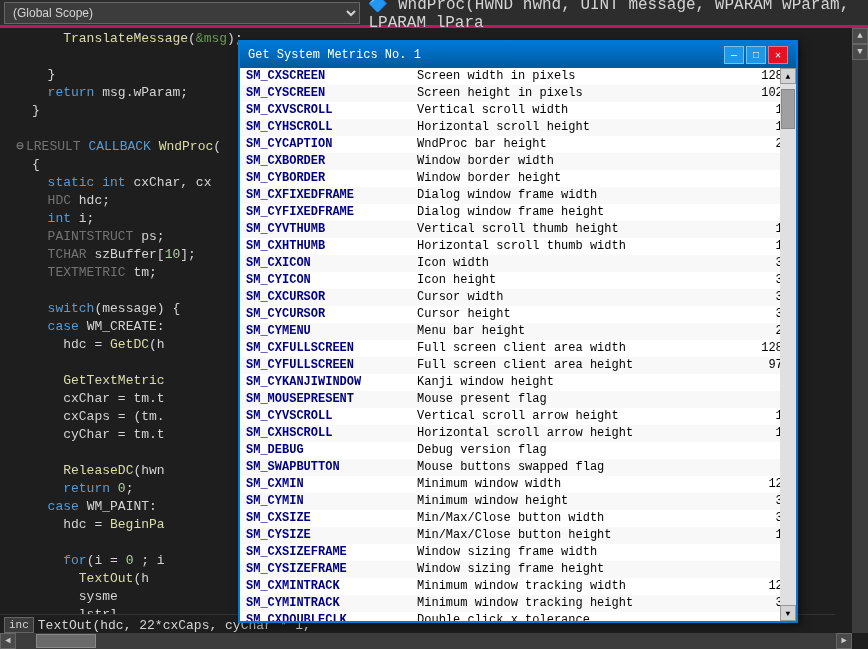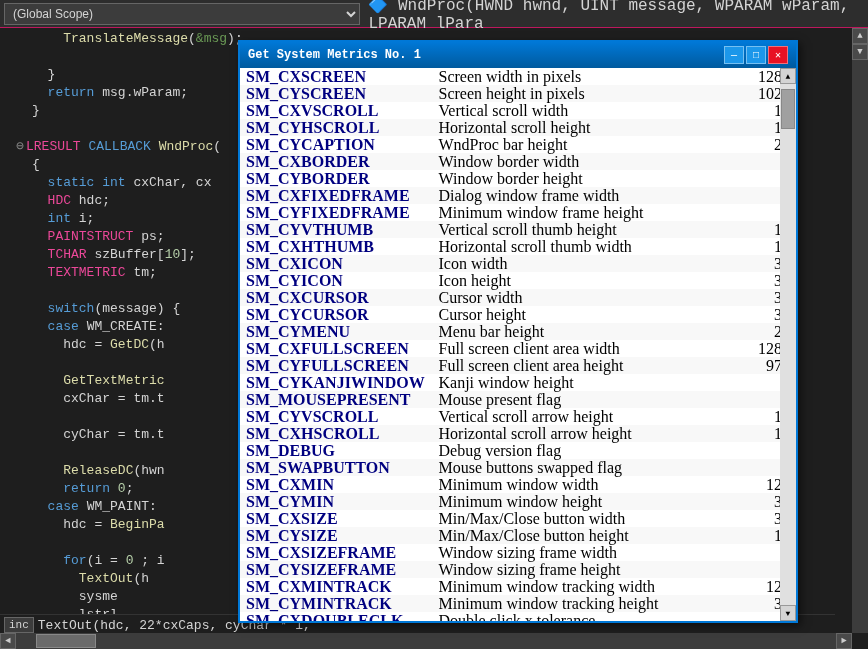--- a/index.html
+++ b/index.html
@@ -12,21 +12,21 @@
       height: 649px;
       position: relative;
     }
 
     
     #toolbar {
       background: #2d2d2d;
       height: 28px;
       display: flex;
       align-items: center;
-      border-bottom: 1px solid #be185d;
+      border-bottom: 3px solid #be185d;
     }
     #scope-dropdown {
       background: #3c3c3c;
       color: #d4d4d4;
       border: 1px solid #666;
       height: 22px;
       width: 430px;
       margin-left: 4px;
       font-size: 12px;
       padding: 0 4px;
@@ -63,21 +63,21 @@
       flex-shrink: 0;
     }
     .code-content {
       white-space: pre;
       color: #d4d4d4;
     }
     .kw { color: #569cd6; }
     .fn { color: #dcdcaa; }
     .cm { color: #6a9955; }
     .num { color: #b5cea8; }
-    .type { color: #ec4899; }
+    .type { color: #737373; }
 
     
     #dialog {
       position: absolute;
       top: 40px;
       left: 238px;
       width: 560px;
       background: #f0f0f0;
       border: 2px solid #0078d7;
       box-shadow: 3px 3px 8px rgba(0,0,0,0.5);
@@ -87,21 +87,21 @@
       background: linear-gradient(to bottom, #0078d7, #005a9e);
       color: white;
       padding: 4px 8px;
       display: flex;
       align-items: center;
       justify-content: space-between;
       height: 26px;
       font-size: 12px;
     }
     #dialog-title-text {
-      font-weight: bold;
+      font-weight: normal;
     }
     #dialog-controls {
       display: flex;
       gap: 2px;
     }
     .win-btn {
       width: 20px;
       height: 18px;
       border: 1px solid rgba(255,255,255,0.4);
       display: flex;
@@ -118,22 +118,22 @@
     
     #dialog-content {
       background: white;
       overflow: hidden;
       height: 553px;
       position: relative;
     }
     #dialog-table {
       width: 100%;
       border-collapse: collapse;
-      font-size: 16px;
-      font-family: Liberation Serif, serif;
+      font-size: 12px;
+      font-family: Liberation Mono, monospace;
     }
     #dialog-table tr {
       height: 17px;
     }
     #dialog-table tr:nth-child(even) {
       background: #f8f8f8;
     }
     #dialog-table tr:nth-child(odd) {
       background: #ffffff;
     }
@@ -307,20 +307,21 @@
     <div class="code-line">
       <span class="line-num"></span>
       <span class="code-content">    <span class="fn">GetTextMetric</span></span>
     </div>
     <div class="code-line">
       <span class="line-num"></span>
       <span class="code-content">    cxChar = tm.t</span>
     </div>
     <div class="code-line">
       <span class="line-num"></span>
+      <span class="code-content">    cxCaps = (tm.</span>
     </div>
     <div class="code-line">
       <span class="line-num"></span>
       <span class="code-content">    cyChar = tm.t</span>
     </div>
     <div class="code-line">
       <span class="line-num"></span>
       <span class="code-content"></span>
     </div>
     <div class="code-line">
@@ -430,21 +431,21 @@
     <td class="col-desc">Window border height</td>
     <td class="col-val">1</td>
   </tr>
           <tr>
     <td class="col-name">SM_CXFIXEDFRAME</td>
     <td class="col-desc">Dialog window frame width</td>
     <td class="col-val">3</td>
   </tr>
           <tr>
     <td class="col-name">SM_CYFIXEDFRAME</td>
-    <td class="col-desc">Minimum window frame height</td>
+    <td class="col-desc">Dialog window frame height</td>
     <td class="col-val">3</td>
   </tr>
           <tr>
     <td class="col-name">SM_CYVTHUMB</td>
     <td class="col-desc">Vertical scroll thumb height</td>
     <td class="col-val">17</td>
   </tr>
           <tr>
     <td class="col-name">SM_CXHTHUMB</td>
     <td class="col-desc">Horizontal scroll thumb width</td>

